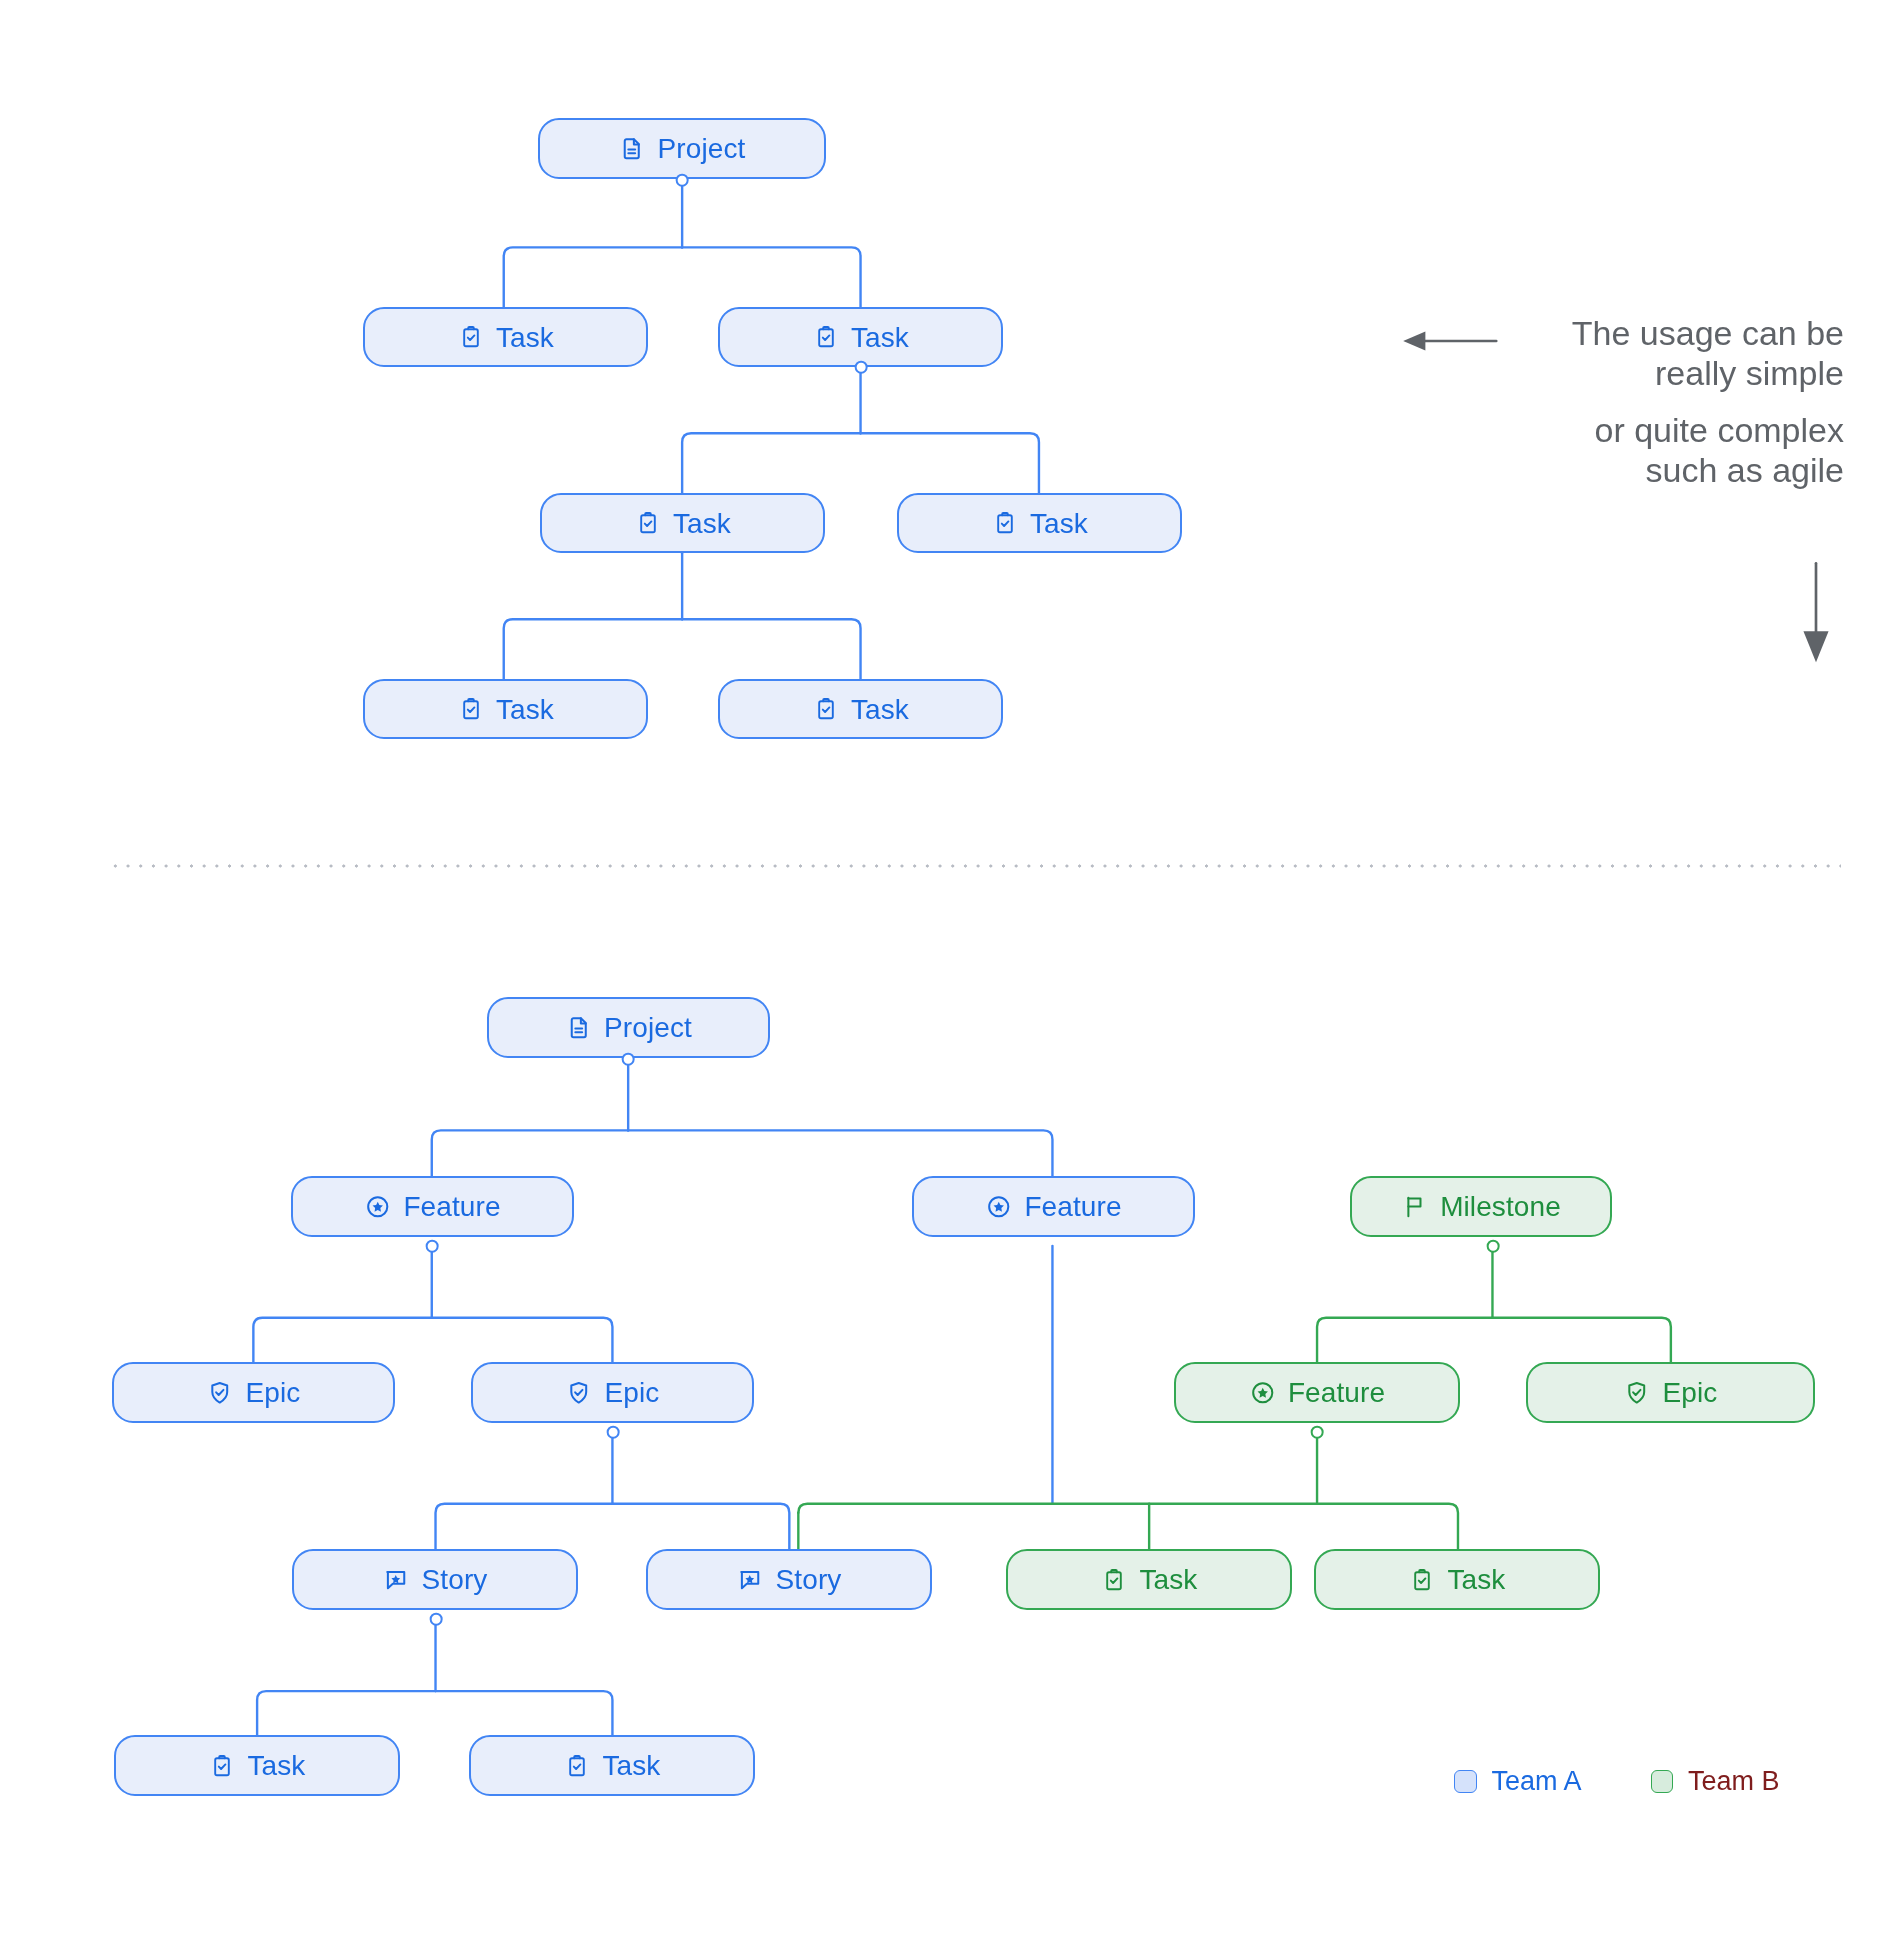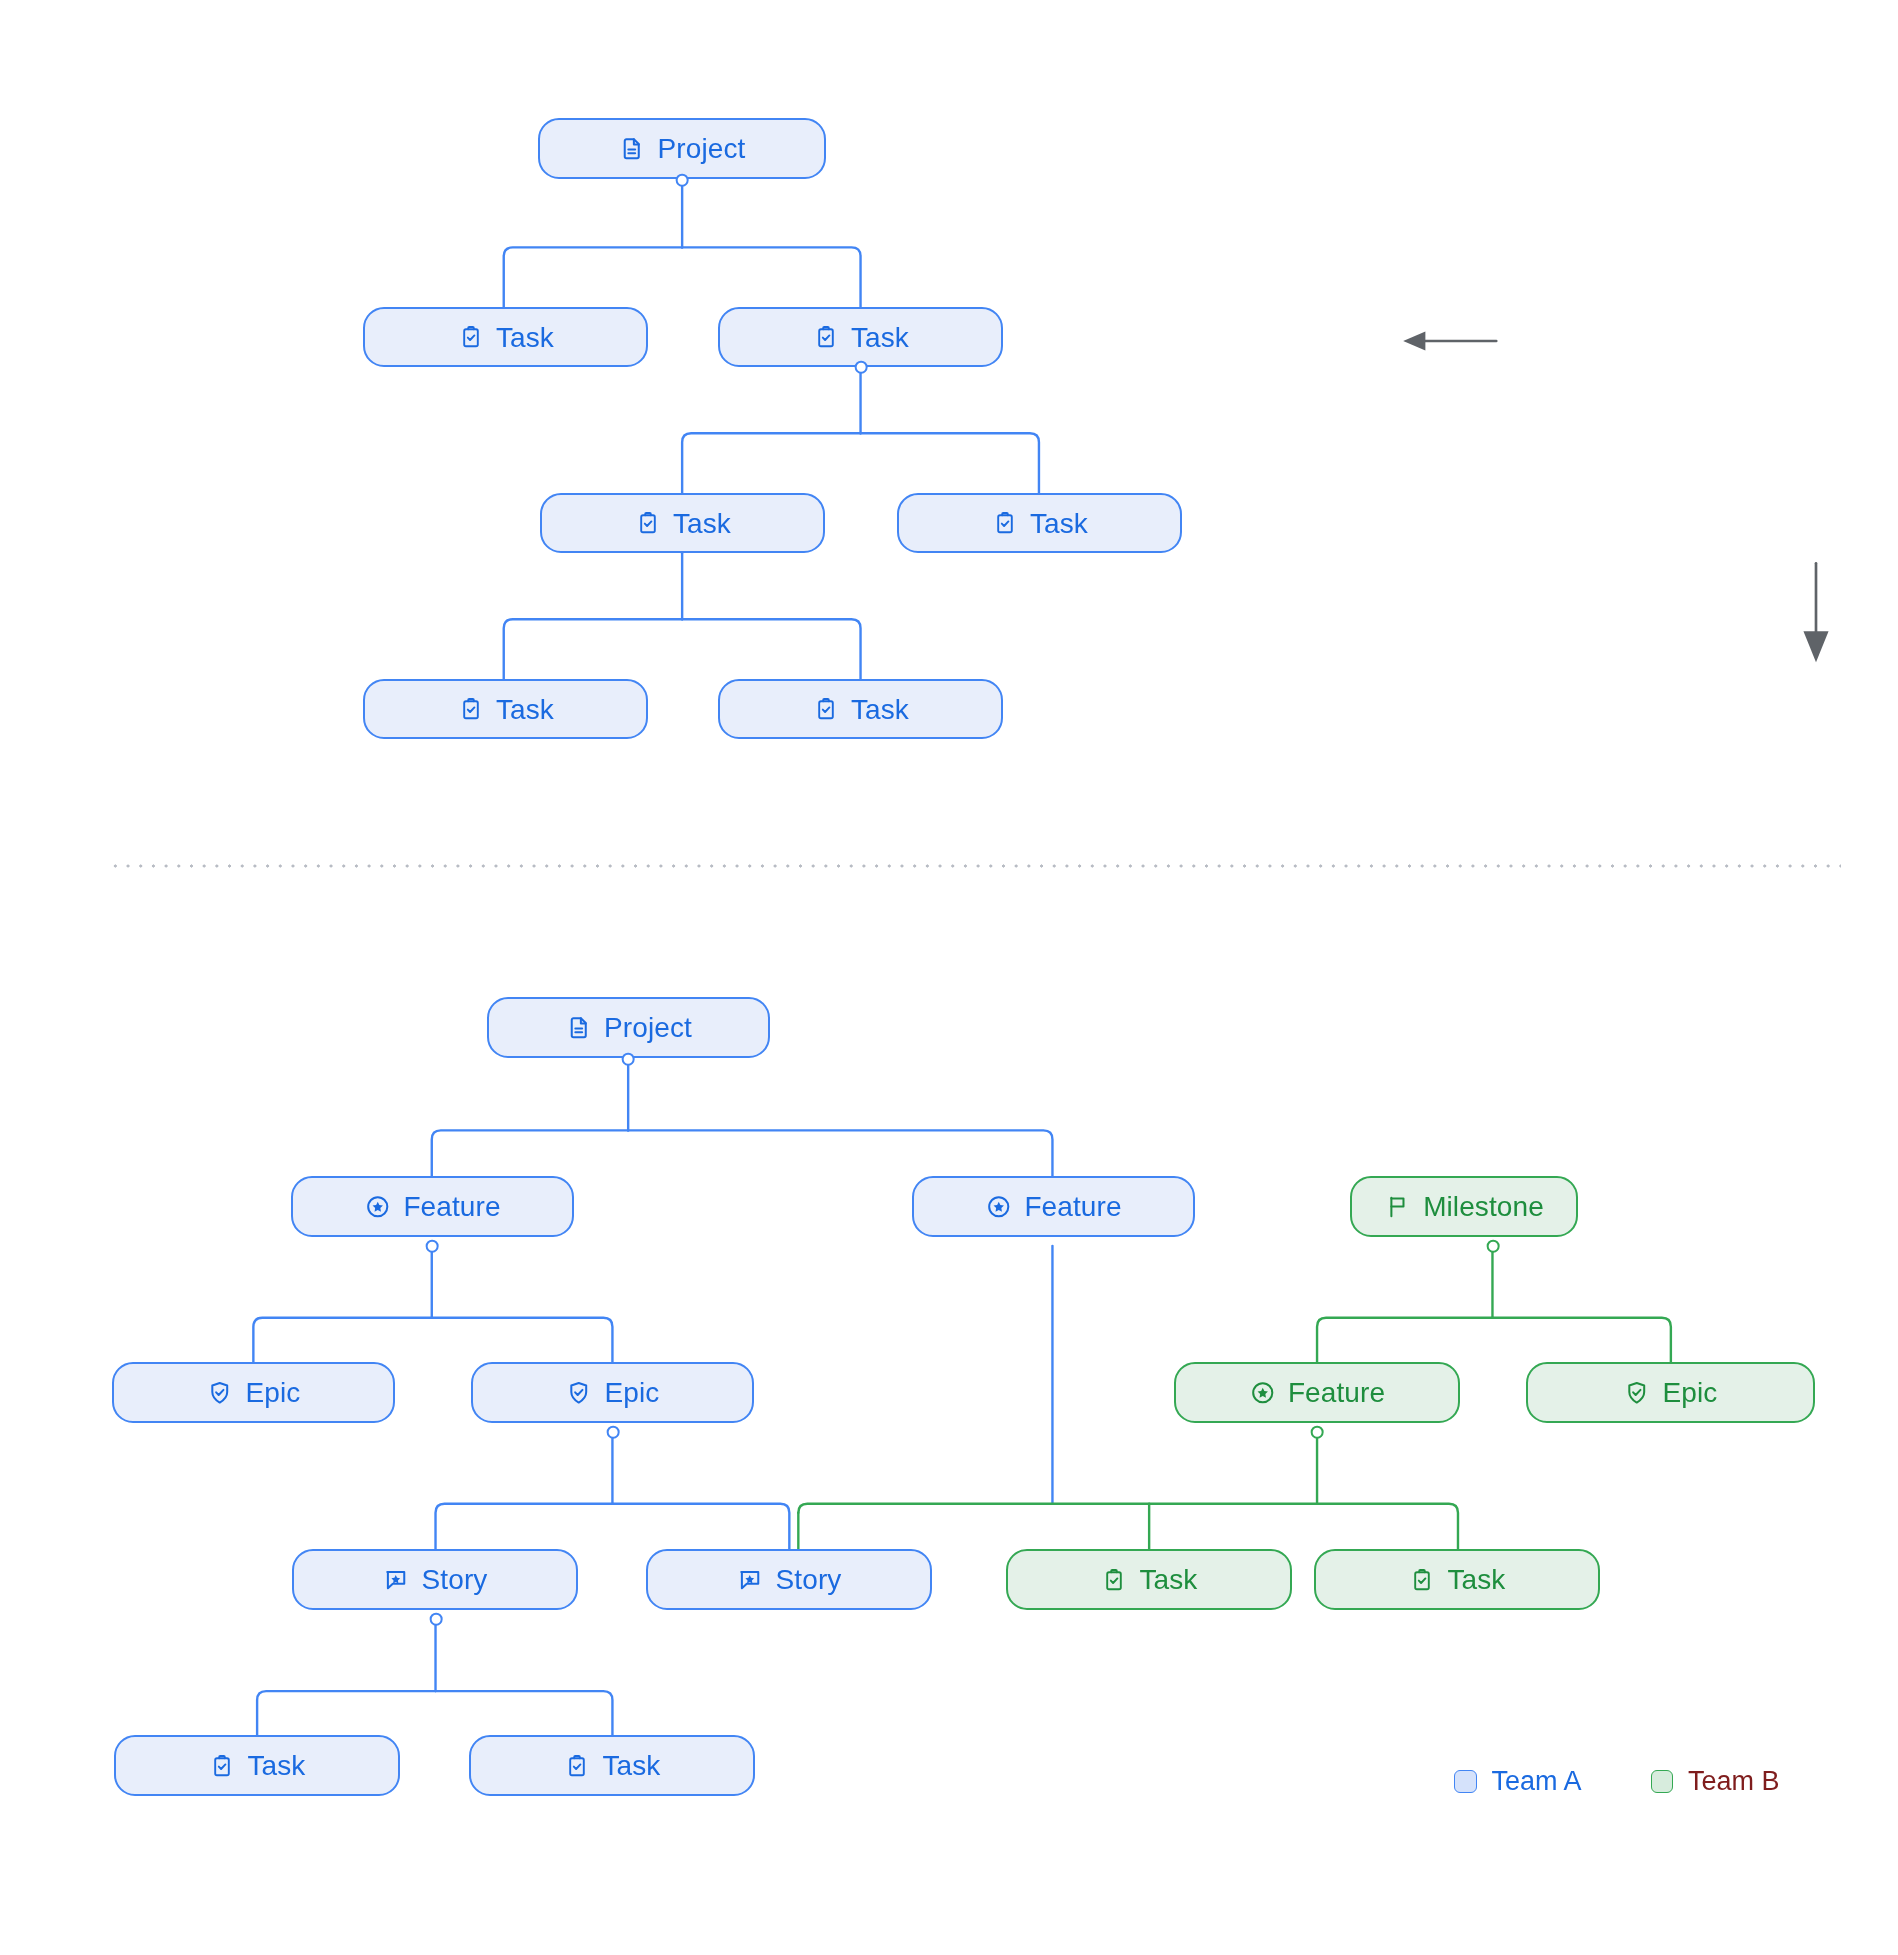--- a/index.html
+++ b/index.html
@@ -275,20 +275,27 @@
       </svg>
     </span>
     <span class="nlabel">Task</span>
   </div>
 
   <svg style="position:absolute; left:1401px; top:324px; width:99px; height:34px; z-index:5;" viewBox="0 0 132 46">
     <path d="M30 23 H128" stroke="#5f6368" stroke-width="3.4" fill="none" stroke-linecap="round"></path>
     <path d="M2 23 L32 10 L32 36 Z" fill="#5f6368"></path>
   </svg>
 
+  <div id="annotation">
+    <span class="ann-line">The usage can be</span>
+    <span class="ann-line">really simple</span>
+    <span class="ann-gap"></span>
+    <span class="ann-line">or quite complex</span>
+    <span class="ann-line">such as agile</span>
+  </div>
 
   <svg style="position:absolute; left:1799px; top:561px; width:34px; height:105px; z-index:5;" viewBox="0 0 46 140">
     <path d="M23 2 V96" stroke="#5f6368" stroke-width="3.6" fill="none" stroke-linecap="round"></path>
     <path d="M23 136 L6 94 L40 94 Z" fill="#5f6368"></path>
   </svg>
 
   <div id="divider"></div>
 
   <div class="node team-a" style="left:487px; top:997px; width:283px; height:61px;">
     <span class="nicon">
@@ -317,21 +324,21 @@
   <div class="node team-a" style="left:912px; top:1176px; width:283px; height:61px;">
     <span class="nicon">
       <svg viewBox="0 0 24 24" width="25.5" height="25.5" fill="none" stroke="currentColor" stroke-width="1.9">
         <circle cx="12" cy="12" r="9"></circle>
         <path d="M12 7.2l1.5 3.1 3.4.5-2.45 2.4.58 3.4L12 15l-3.03 1.6.58-3.4L7.1 10.8l3.4-.5z" fill="currentColor" stroke="none"></path>
       </svg>
     </span>
     <span class="nlabel">Feature</span>
   </div>
 
-  <div class="node team-b" style="left:1350px; top:1176px; width:228px; height:61px;">
+  <div class="node team-b" style="left:1350px; top:1176px; width:262px; height:61px;">
     <span class="nicon">
       <svg viewBox="0 0 24 24" width="25.5" height="25.5" fill="none" stroke="currentColor" stroke-width="1.9" stroke-linecap="round" stroke-linejoin="round">
         <path d="M6 21V3.6"></path>
         <path d="M6 4.2h11.4v7.6H6"></path>
       </svg>
     </span>
     <span class="nlabel">Milestone</span>
   </div>
   <div class="port green" style="left:1493px; top:1246px;"></div>
 

